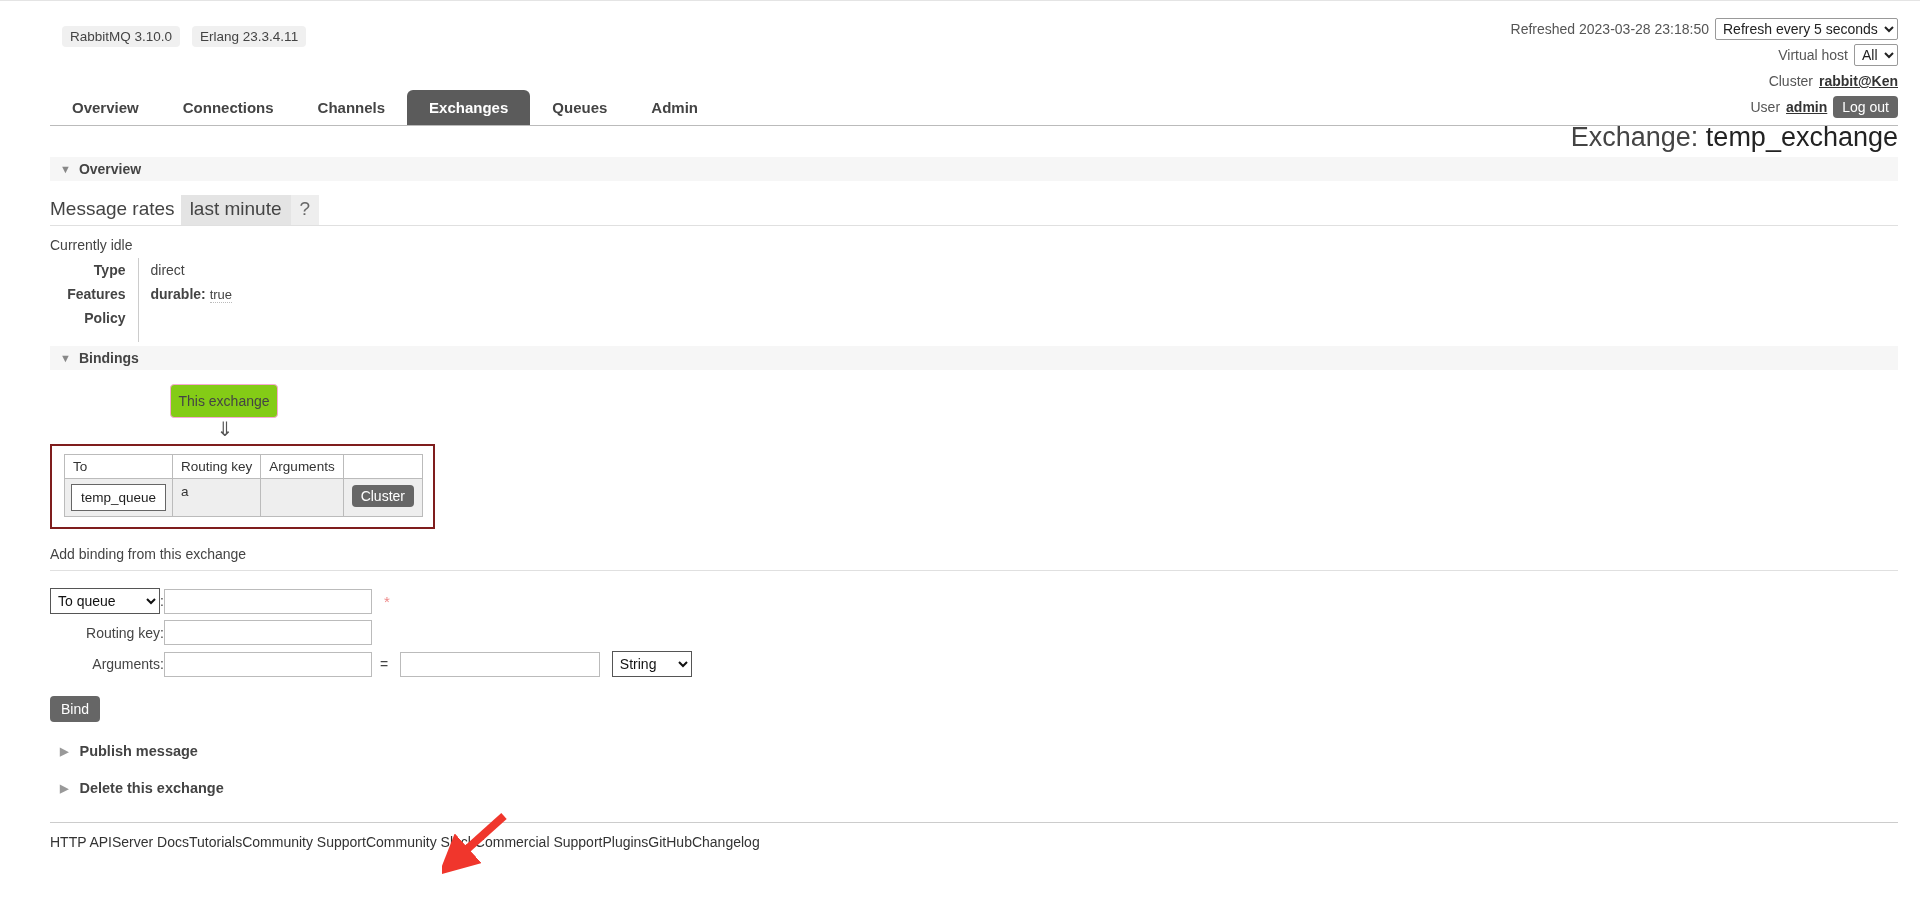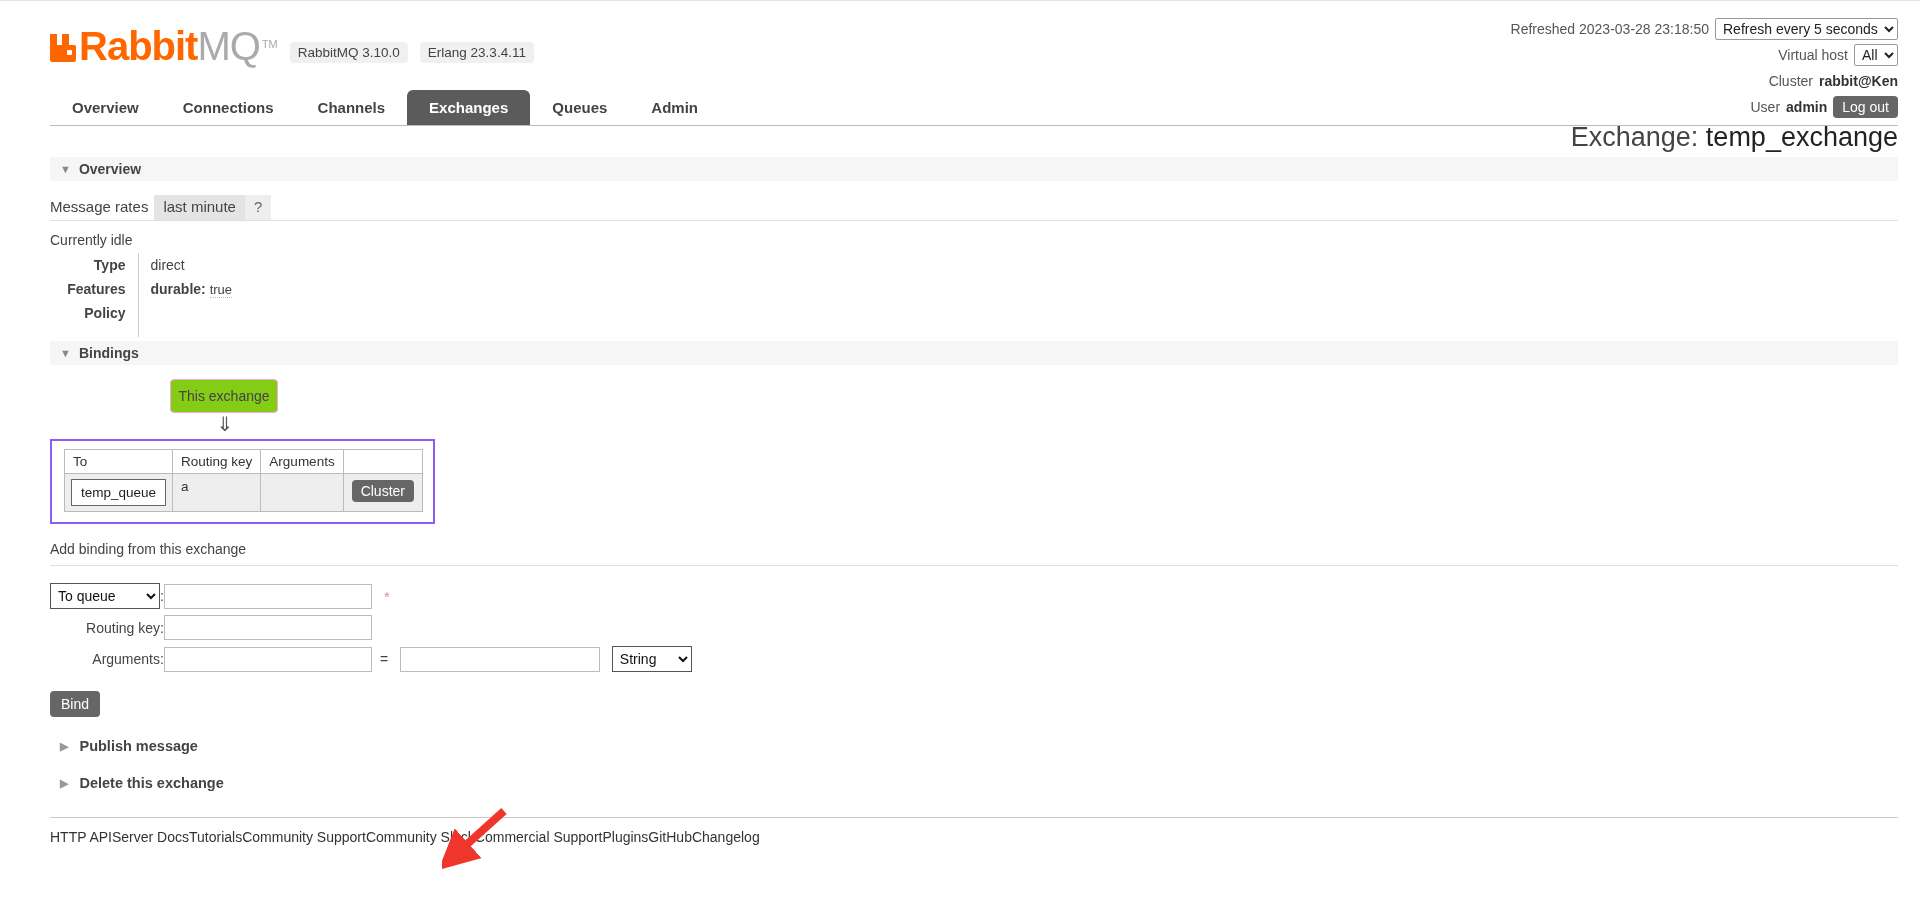--- a/index.html
+++ b/index.html
@@ -41,21 +41,21 @@
   }
 
   
   #header-right {
     position: absolute; right: 22px; top: 14px;
     text-align: right; font-size: 14px; color: #444;
     line-height: 22px;
   }
   #header-right .line { display: flex; justify-content: flex-end; align-items: center; gap: 6px; margin-bottom: 4px; }
   #header-right .lbl { color: #555; }
-  #header-right b { color: #333; }
+  #header-right b { color: #333; text-decoration: underline; }
   select.hsel {
     font-family: "Liberation Sans", sans-serif;
     font-size: 14px; padding: 1px 3px; border: 1px solid #999;
     background: #fff; color: #222; border-radius: 2px;
   }
   .btn-dark {
     background: #666; color: #fff; border: none; border-radius: 4px;
     padding: 3px 9px; font-size: 14px; font-family: "Liberation Sans", sans-serif;
     cursor: pointer;
   }
@@ -95,21 +95,21 @@
     font-size: 14px; font-weight: bold; color: #444;
     display: flex; align-items: center; gap: 8px;
     cursor: pointer;
   }
   .section-bar .caret { color: #888; font-size: 11px; margin-left: 10px; }
   .caret-right { color: #999; font-size: 11px; }
 
   .rates-row {
     display: flex; align-items: stretch;
     border-bottom: 1px solid #e0e0e0;
-    margin-top: 14px; font-size: 15px;
+    margin-top: 14px; font-size: 19px;
   }
   .rates-row .lab { padding: 3px 6px 5px 0; color: #444; }
   .rates-row .seg { padding: 3px 9px 5px 9px; color: #444; }
   .rates-row .seg.on { background: #e4e4e4; }
   .rates-row .seg.q { background: #eee; color: #666; }
 
   .idle { font-size: 14px; margin: 11px 0 0 0; color: #444; }
   .details-label { font-size: 14px; margin: 12px 0 0 0; color: #444; border-bottom: 1px solid #e0e0e0; padding-bottom: 5px; }
 
   table.kv { border-collapse: collapse; margin-top: 5px; font-size: 14px; }
@@ -127,21 +127,21 @@
   #bindings-area { position: relative; margin-top: 14px; }
   .exch-box {
     width: 108px; margin-left: 120px;
     border: 1px solid #f9a8d4; border-radius: 4px;
     text-align: center; padding: 8px 6px; font-size: 14px; color: #444;
     background: #84cc16;
   }
   .down-arrow { margin-left: 120px; width: 110px; text-align: center; font-size: 20px; color: #555; line-height: 22px; }
 
   .red-box {
-    border: 2px solid #8b5cf6;
+    border: 2px solid #7f1d1d;
     display: inline-block;
     padding: 8px 10px 10px 12px;
     margin-top: 4px;
   }
 
   table.bind {
     border-collapse: collapse; font-size: 13.5px; background: #fff;
   }
   table.bind th {
     border: 1px solid #bbb; background: #fff; font-weight: normal;
@@ -201,29 +201,20 @@
   #footer .links span { color: #333; cursor: pointer; }
 </style>
 </head>
 <body>
 
 <div id="topline"></div>
 
 <div id="header">
 
   <div id="logo-row">
-    <div id="logo">
-      <svg class="logo-mark" width="26" height="32" viewBox="0 0 26 32">
-        <path fill="#ff6600" d="M0 4 h7 v11 h5 V4 h7 v11 h5 a2 2 0 0 1 2 2 v13 a2 2 0 0 1 -2 2 H2 a2 2 0 0 1 -2 -2 Z"></path>
-        <rect x="17" y="20" width="5" height="5" rx="1" fill="#ffffff"></rect>
-      </svg>
-      <span class="logo-rabbit">Rabbit</span>
-        <span class="logo-mq">MQ</span>
-        <span class="logo-tm">TM</span>
-    </div>
     <span class="version-pill">RabbitMQ 3.10.0</span>
     <span class="version-pill">Erlang 23.3.4.11</span>
   </div>
 
   <div id="header-right">
     <div class="line">
       <span class="lbl">Refreshed 2023-03-28 23:18:50</span>
       <select class="hsel">
         <option>Refresh every 5 seconds</option>
       </select>

